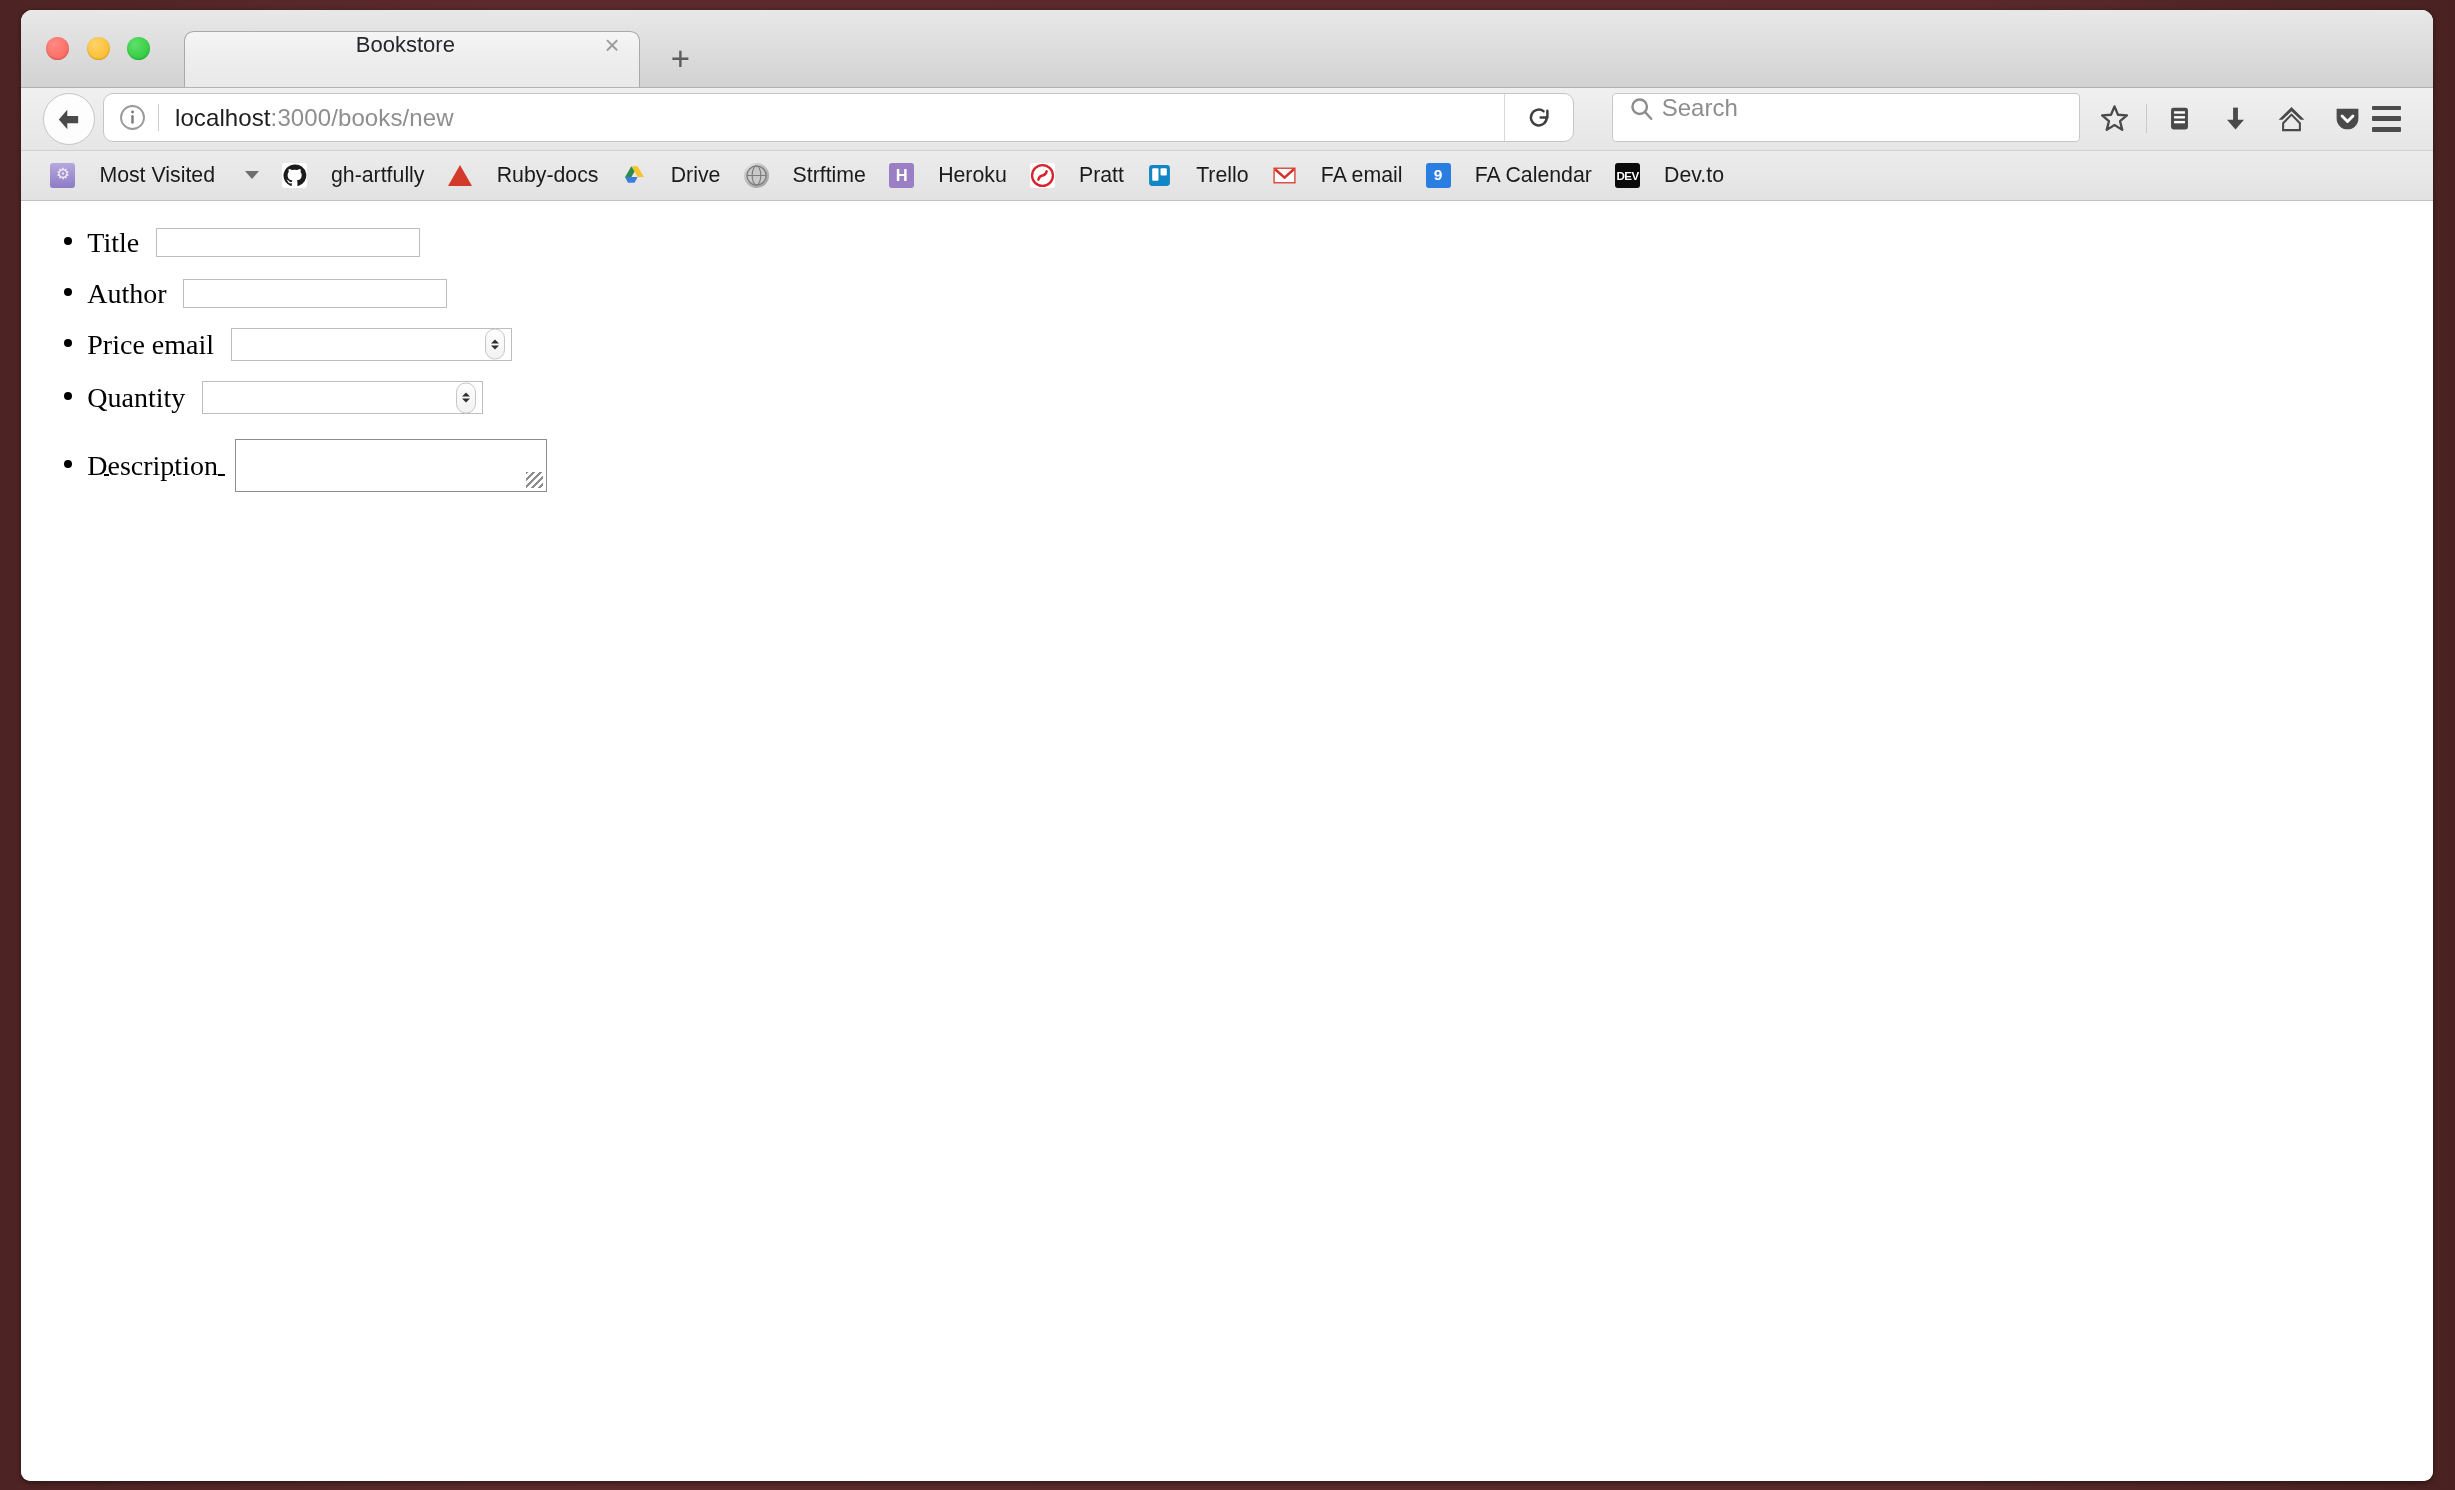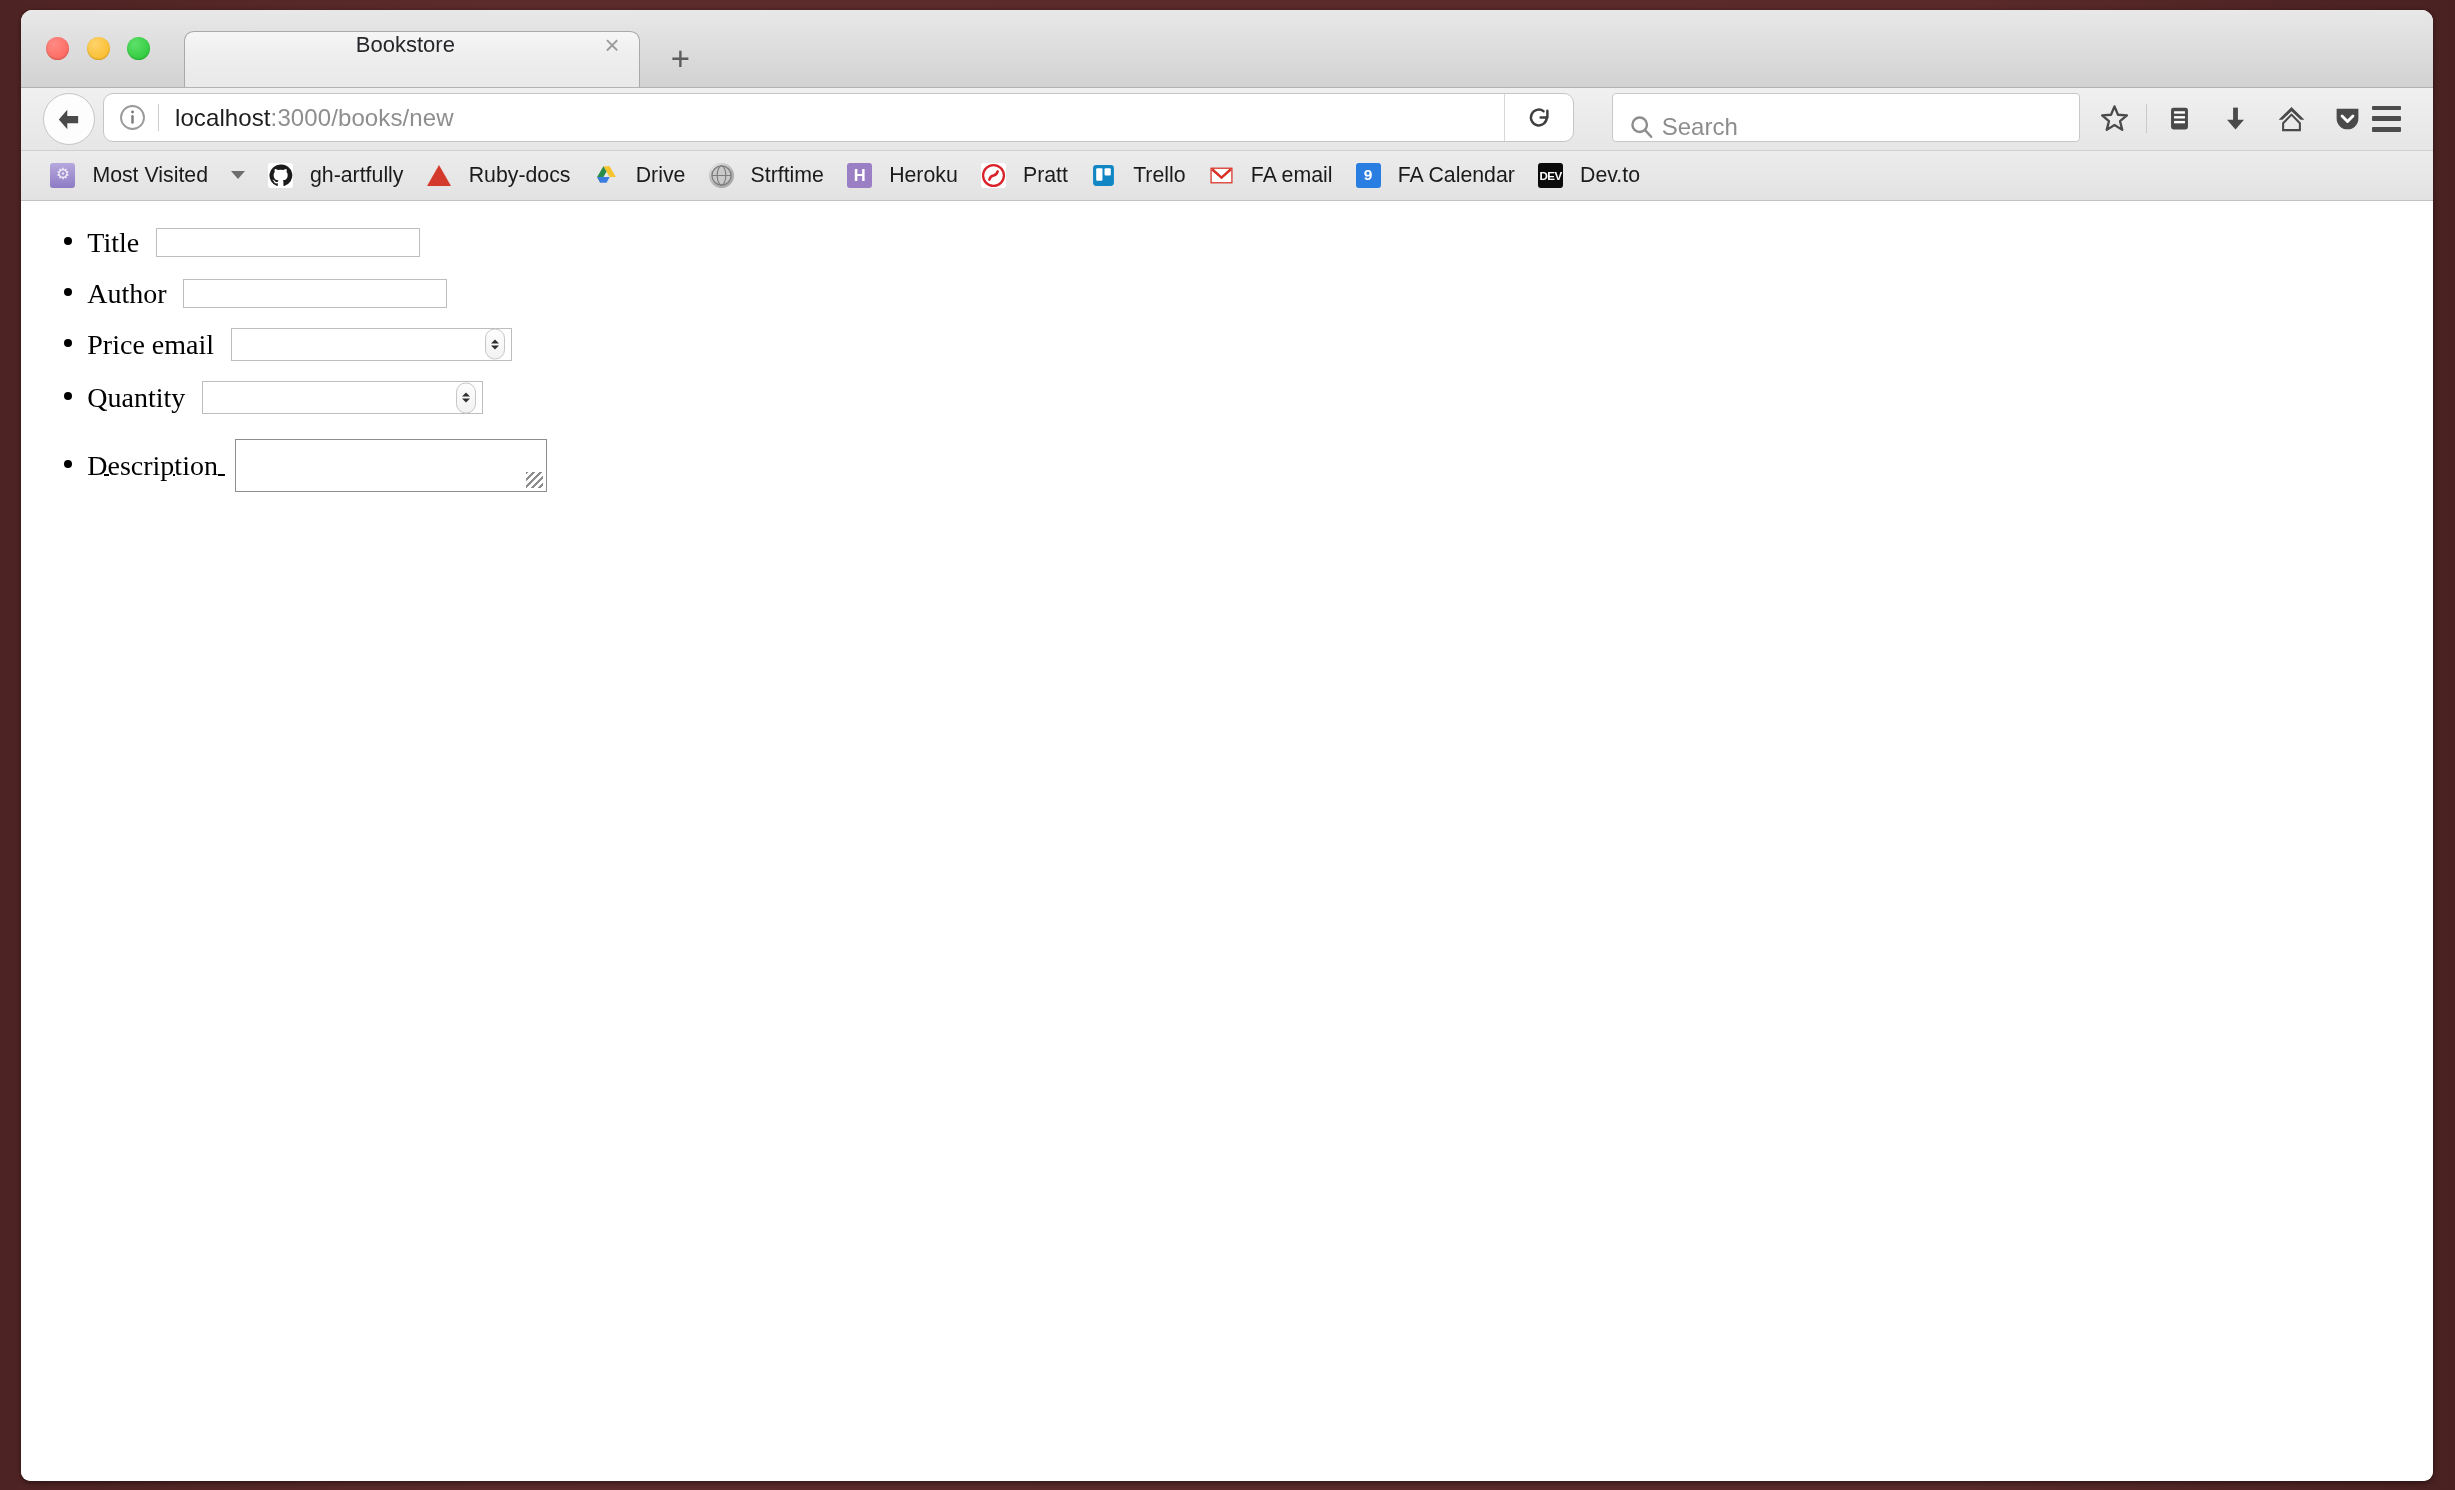--- a/index.html
+++ b/index.html
@@ -178,21 +178,21 @@
   .searchbar {
     position: absolute;
     left: 1591px;
     top: 5.8px;
     width: 468px;
     height: 49px;
     background: #fff;
     border: 1px solid #c8c8c8;
     border-radius: 3.9px;
     display: flex;
-    align-items: flex-end;
+    align-items: flex-start;
     box-sizing: border-box;
   }
   .search-ph {
     font-size: 24px;
     color: #8d8d8d;
     margin-left: 5.8px;
   }
   .tool-icons {
     position: absolute;
     left: 2065px;
@@ -243,21 +243,21 @@
     display: flex;
     align-items: center;
     padding-left: 17.5px;
     gap: 0px;
   }
   .bm {
     display: flex;
     align-items: center;
     height: 49px;
     padding: 0 11.6px;
-    gap: 17px;
+    gap: 24px;
     white-space: nowrap;
   }
   .bm-label {
     font-size: 21.3px;
     color: #1b1b1b;
   }
   .bm-ico {
     width: 25px;
     height: 25px;
     flex: none;

